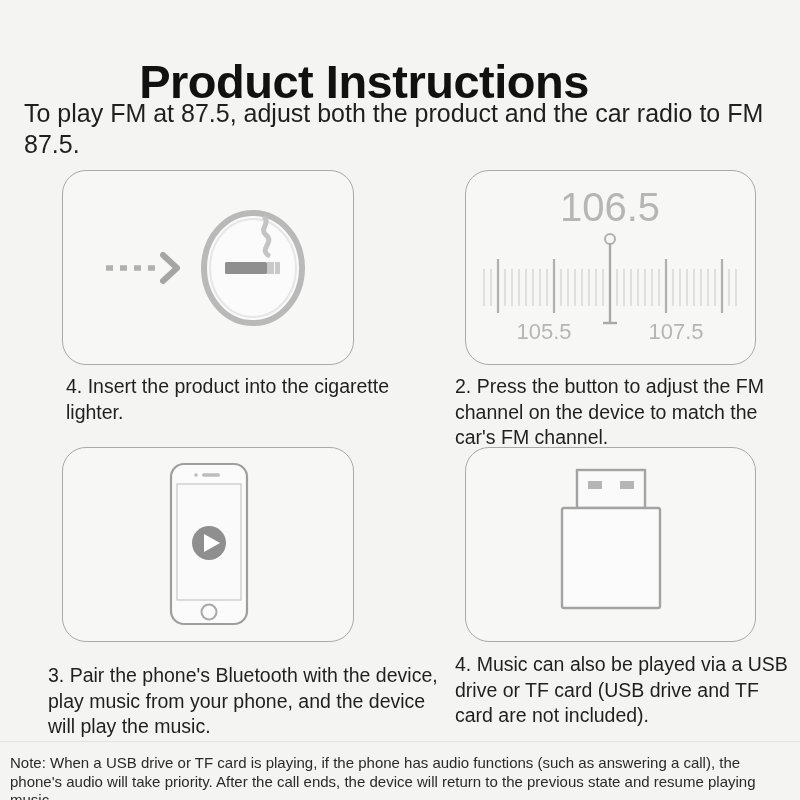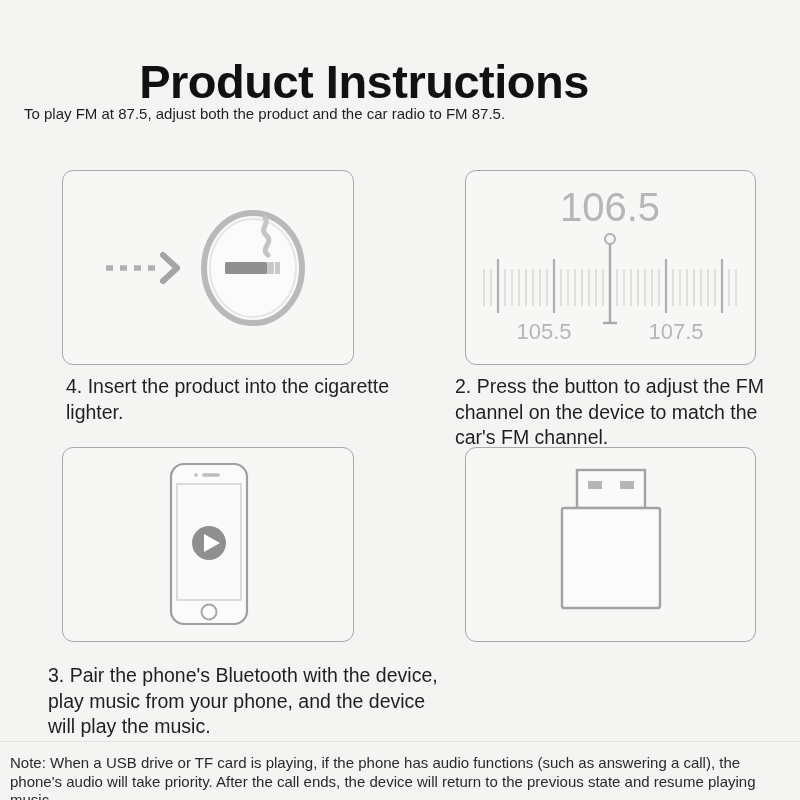--- a/index.html
+++ b/index.html
@@ -34,31 +34,31 @@
     letter-spacing: -0.5px;
     color: #111111;
     font-family: "Liberation Sans", sans-serif;
     margin-top: 40px;
   }
   .intro {
     position: absolute;
     top: 98px;
     left: 24px;
     width: 756px;
-    font-size: 15px;
+    font-size: 25px;
     line-height: 31px;
     color: #1f1f1f;
   }
 
   
   .panel {
     position: absolute;
     box-sizing: border-box;
     border: 1.6px solid #a9a9a9;
-    border-radius: 11px;
+    border-radius: 24px;
     background: #f7f7f6;
   }
   #panel-1 { left: 62px;  top: 170px; width: 292px; height: 195px; }
   #panel-2 { left: 465px; top: 170px; width: 291px; height: 195px; }
   #panel-3 { left: 62px;  top: 447px; width: 292px; height: 195px; }
   #panel-4 { left: 465px; top: 447px; width: 291px; height: 195px; }
 
   
   .caption {
     position: absolute;
@@ -209,17 +209,18 @@
       <rect x="122" y="33" width="14" height="8" fill="#b5b5b5"></rect>
       <rect x="154" y="33" width="14" height="8" fill="#b5b5b5"></rect>
 
       <rect x="96" y="60" width="98" height="100" rx="2" ry="2" fill="#fbfbfb" stroke="#a3a3a3" stroke-width="2.4"></rect>
     </svg>
   </div>
 
   <div class="caption" id="caption-1">4. Insert the product into the cigarette lighter.</div>
   <div class="caption" id="caption-2">2. Press the button to adjust the FM channel on the device to match the car's FM channel.</div>
   <div class="caption" id="caption-3">3. Pair the phone's Bluetooth with the device, play music from your phone, and the device will play the music.</div>
+  <div class="caption" id="caption-4">4. Music can also be played via a USB drive or TF card (USB drive and TF card are not included).</div>
 
   <div class="divider"></div>
   <div class="note">Note: When a USB drive or TF card is playing, if the phone has audio functions (such as answering a call), the phone's audio will take priority. After the call ends, the device will return to the previous state and resume playing music.</div>
 
 </div>
 
 </body></html>

